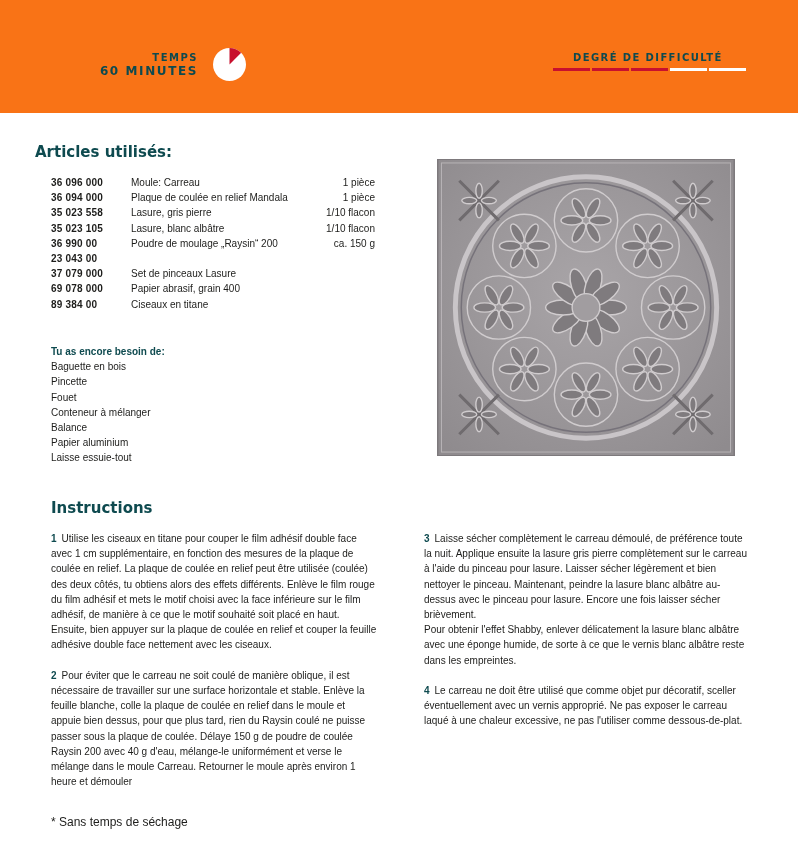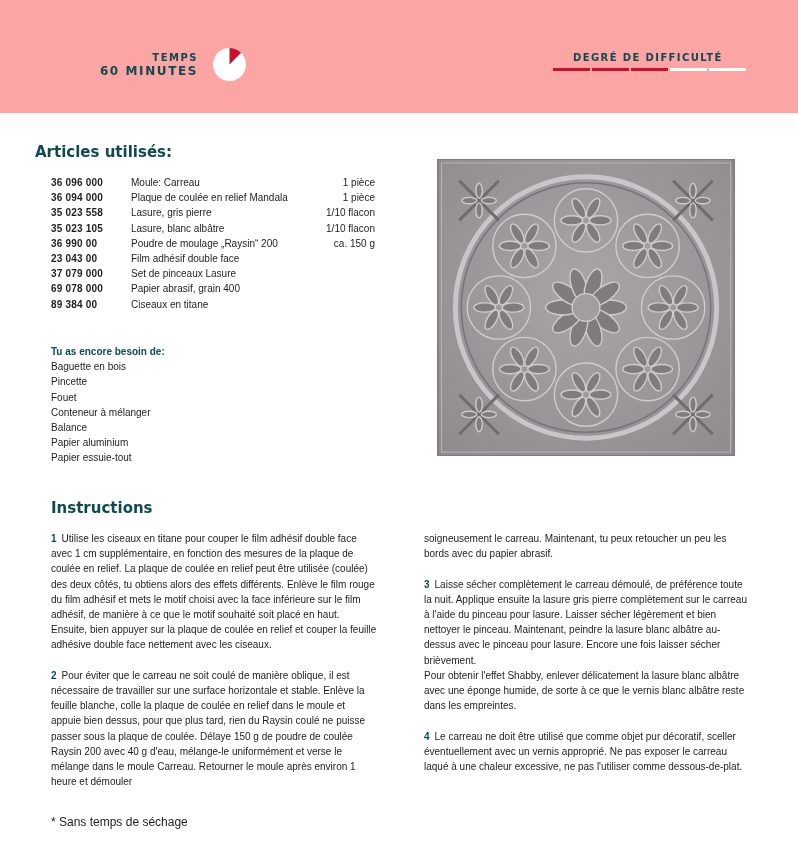--- a/index.html
+++ b/index.html
@@ -1,19 +1,19 @@
 <!DOCTYPE html>
 <html><head>
 <meta charset="utf-8">
 <style>
   * { margin:0; padding:0; box-sizing:border-box; }
   html, body { width:798px; height:841px; background:#ffffff; overflow:hidden; }
   body { font-family:"Liberation Sans", sans-serif; color:#1d1d1b; position:relative; }
 
-  .header { position:absolute; left:0; top:0; width:798px; height:113px; background:#fca5a5; }
+  .header { position:absolute; left:0; top:0; width:798px; height:113px; background:#f97316; }
   .time-block { position:absolute; right:600px; top:51px; text-align:right; }
   .time-label { font-family:"DejaVu Sans", sans-serif; font-size:10px; font-weight:bold; letter-spacing:1.5px; color:#0e4a4f; line-height:13px; }
   .time-value { font-family:"DejaVu Sans", sans-serif; font-size:12px; font-weight:900; letter-spacing:1.6px; color:#0e4a4f; line-height:14px; }
   .clock { position:absolute; left:213px; top:48px; width:33px; height:33px; }
 
   .diff-block { position:absolute; left:553px; top:51px; }
   .diff-label { font-family:"DejaVu Sans", sans-serif; font-size:10px; font-weight:bold; letter-spacing:1.4px; color:#0e4a4f; line-height:13px;padding-left:20px; }
   .diff-bar { display:flex; gap:2px; margin-top:4px; }
   .diff-seg { width:37px; height:3px; background:#ffffff; }
   .diff-seg.on { background:#c8102e; }
@@ -88,21 +88,20 @@
       <span class="art-name">Lasure, blanc albâtre</span>
       <span class="art-qty">1/10 flacon</span>
     </div>
     <div class="art-row">
       <span class="art-num">36 990 00</span>
       <span class="art-name">Poudre de moulage „Raysin“ 200</span>
       <span class="art-qty">ca. 150 g</span>
     </div>
     <div class="art-row">
       <span class="art-num">23 043 00</span>
-      <span class="art-name">Film adhésif double face</span>
       <span class="art-qty"></span>
     </div>
     <div class="art-row">
       <span class="art-num">37 079 000</span>
       <span class="art-name">Set de pinceaux Lasure</span>
       <span class="art-qty"></span>
     </div>
     <div class="art-row">
       <span class="art-num">69 078 000</span>
       <span class="art-name">Papier abrasif, grain 400</span>
@@ -117,21 +116,21 @@
 
 <div class="needs">
   <div class="needs-title">Tu as encore besoin de:</div>
   <div id="needs-list">
       <div>Baguette en bois</div>
       <div>Pincette</div>
       <div>Fouet</div>
       <div>Conteneur à mélanger</div>
       <div>Balance</div>
       <div>Papier aluminium</div>
-      <div>Papier essuie-tout</div>
+      <div>Laisse essuie-tout</div>
     </div>
 </div>
 
 <svg class="tile" viewBox="0 0 300 300" aria-label="Carreau décoratif gris avec motif mandala en relief">
   <defs>
     <radialGradient id="tg" cx="50%" cy="45%" r="70%">
       <stop offset="0%" stop-color="#a9a5a8"></stop>
       <stop offset="100%" stop-color="#8f8b8e"></stop>
     </radialGradient>
   </defs>
@@ -231,18 +230,17 @@
 </svg>
 
 <h2 class="section instr-title">Instructions</h2>
 
 <div class="col left">
   <p class="para"><span class="step-num">1</span><span>Utilise les ciseaux en titane pour couper le film adhésif double face avec 1 cm supplémentaire, en fonction des mesures de la plaque de coulée en relief. La plaque de coulée en relief peut être utilisée (coulée) des deux côtés, tu obtiens alors des effets différents. Enlève le film rouge du film adhésif et mets le motif choisi avec la face inférieure sur le film adhésif, de manière à ce que le motif souhaité soit placé en haut. Ensuite, bien appuyer sur la plaque de coulée en relief et couper la feuille adhésive double face nettement avec les ciseaux.</span></p>
   <p class="para"><span class="step-num">2</span><span>Pour éviter que le carreau ne soit coulé de manière oblique, il est nécessaire de travailler sur une surface horizontale et stable. Enlève la feuille blanche, colle la plaque de coulée en relief dans le moule et appuie bien dessus, pour que plus tard, rien du Raysin coulé ne puisse passer sous la plaque de coulée. Délaye 150 g de poudre de coulée Raysin 200 avec 40 g d'eau, mélange-le uniformément et verse le mélange dans le moule Carreau. Retourner le moule après environ 1 heure et démouler</span></p>
 </div>
 
 <div class="col right">
-  <p class="para"><span>soigneusement le carreau. Maintenant, tu peux retoucher un peu les bords avec du papier abrasif.</span></p>
   <p class="para"><span class="step-num">3</span><span>Laisse sécher complètement le carreau démoulé, de préférence toute la nuit. Applique ensuite la lasure gris pierre complètement sur le carreau à l'aide du pinceau pour lasure.  Laisser sécher légèrement et bien nettoyer le pinceau. Maintenant, peindre la lasure blanc albâtre au-dessus avec le pinceau pour lasure. Encore une fois laisser sécher brièvement.</span><br><span>Pour obtenir l'effet Shabby, enlever délicatement la lasure blanc albâtre avec une éponge humide, de sorte à ce que le vernis blanc albâtre reste dans les empreintes.</span></p>
   <p class="para"><span class="step-num">4</span><span>Le carreau ne doit être utilisé que comme objet pur décoratif, sceller éventuellement avec un vernis approprié. Ne pas exposer le carreau laqué à une chaleur excessive, ne pas l'utiliser comme dessous-de-plat.</span></p>
 </div>
 
 <div class="footnote">*  Sans temps de séchage</div>
 
 </body></html>

